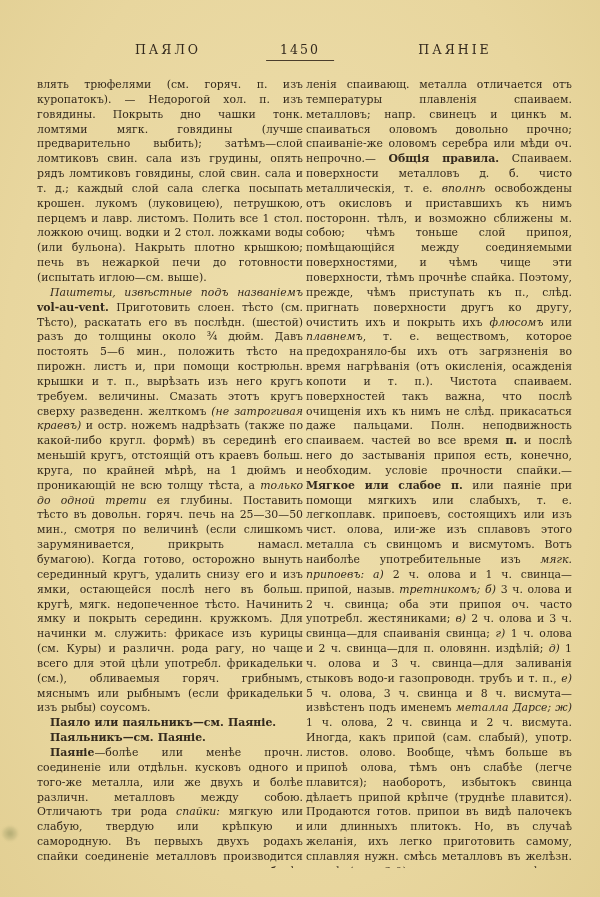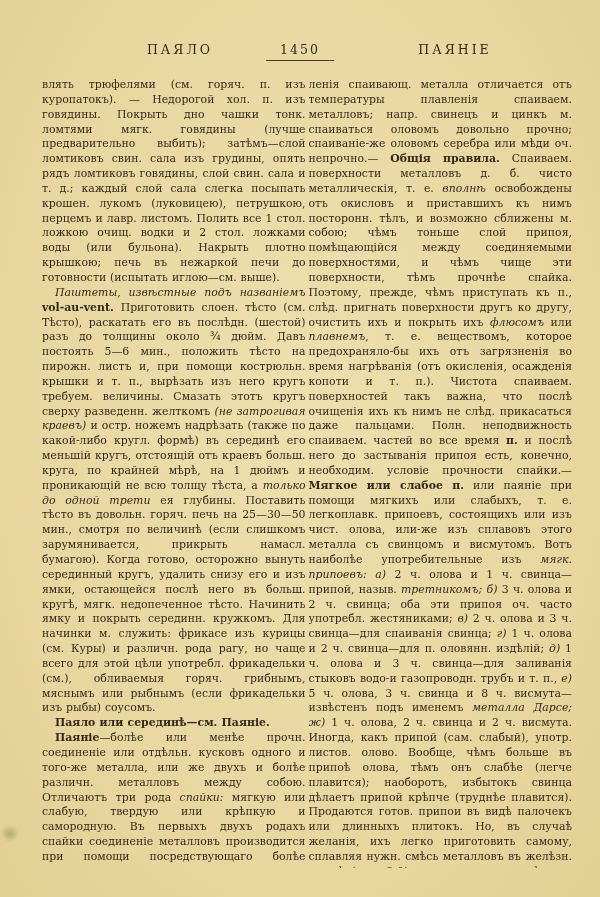--- a/index.html
+++ b/index.html
@@ -8,27 +8,28 @@
     background:#e9d8a2;
     background:radial-gradient(ellipse at 50% 45%, #eedfae 0%, #e8d69e 70%, #e2cf93 100%);
     font-family:"DejaVu Serif","Liberation Serif",serif;
     color:#33291d;
     overflow:hidden;
     position:relative;
   }
   .page{position:relative;width:600px;height:897px;}
   .header{position:relative;height:24px;padding-top:42px;font-size:12.5px;}
   .header .h-item{position:absolute;transform:translateX(-50%);letter-spacing:3px;white-space:nowrap;}
-  .header .h-left{left:180px;}
+  .header .h-left{left:168px;}
   .header .h-num{left:300px;letter-spacing:2px;border-bottom:1.2px solid #4a3d2c;padding:0 14px 3px 14px;}
   .header .h-right{left:455px;}
   .body-cols{
     display:flex;
-    padding:12px 28px 0 42px;
+    padding:12px 28px 0 32px;
     gap:3px;
+    justify-content:flex-end;
   }
   .col{
     width:266px;
     height:790px;
     overflow:hidden;
     font-size:10.9px;
     line-height:14.85px;
     text-align:justify;
     letter-spacing:0px;
     word-spacing:0.4px;
@@ -52,21 +53,22 @@
 <div class="page">
   <div class="header">
     <span class="h-item h-left">ПАЯЛО</span>
     <span class="h-item h-num">1450</span>
     <span class="h-item h-right">ПАЯНІЕ</span>
   </div>
   <div class="body-cols">
     <div class="col">
         <p><span class="seg-normal">влять трюфелями (см. горяч. п. изъ куропатокъ). — Недорогой хол. п. изъ говядины. Покрыть дно чашки тонк. ломтями мягк. говядины (лучше предварительно выбить); затѣмъ—слой ломтиковъ свин. сала изъ грудины, опять рядъ ломтиковъ говядины, слой свин. сала и т. д.; каждый слой сала слегка посыпать крошен. лукомъ (луковицею), петрушкою, перцемъ и лавр. листомъ. Полить все 1 стол. ложкою очищ. водки и 2 стол. ложками воды (или бульона). Накрыть плотно крышкою; печь въ нежаркой печи до готовности (испытать иглою—см. выше).</span></p>
         <p class="indent"><span class="seg-italic">Паштеты, извѣстные подъ названіемъ </span><span class="seg-bold">vol-au-vent.</span><span class="seg-normal"> Приготовить слоен. тѣсто (см. Тѣсто), раскатать его въ послѣдн. (шестой) разъ до толщины около ¾ дюйм. Давъ постоять 5—6 мин., положить тѣсто на пирожн. листъ и, при помощи кострюльн. крышки и т. п., вырѣзать изъ него кругъ требуем. величины. Смазать этотъ кругъ сверху разведенн. желткомъ </span><span class="seg-italic">(не затрогивая краевъ)</span><span class="seg-normal"> и остр. ножемъ надрѣзать (также по какой-либо кругл. формѣ) въ серединѣ его меньшій кругъ, отстоящій отъ краевъ больш. круга, по крайней мѣрѣ, на 1 дюймъ и проникающій не всю толщу тѣста, а </span><span class="seg-italic">только до одной трети</span><span class="seg-normal"> ея глубины. Поставить тѣсто въ довольн. горяч. печь на 25—30—50 мин., смотря по величинѣ (если слишкомъ зарумянивается, прикрыть намасл. бумагою). Когда готово, осторожно вынуть серединный кругъ, удалить снизу его и изъ ямки, остающейся послѣ него въ больш. кругѣ, мягк. недопеченное тѣсто. Начинить ямку и покрыть серединн. кружкомъ. Для начинки м. служить: фрикасе изъ курицы (см. Куры) и различн. рода рагу, но чаще всего для этой цѣли употребл. фрикадельки (см.), обливаемыя горяч. грибнымъ, мяснымъ или рыбнымъ (если фрикадельки изъ рыбы) соусомъ.</span></p>
-        <p class="indent"><span class="seg-bold">Паяло или серединѣ—см. Паяніе.</span></p>
+        <p class="indent"><span class="seg-bold">Паяло или паяльникъ—см. Паяніе.</span></p>
+        <p class="indent"><span class="seg-bold">Паяльникъ—см. Паяніе.</span></p>
         <p class="indent"><span class="seg-bold">Паяніе</span><span class="seg-normal">—болѣе или менѣе прочн. соединеніе или отдѣльн. кусковъ одного и того-же металла, или же двухъ и болѣе различн. металловъ между собою. Отличаютъ три рода </span><span class="seg-italic">спайки:</span><span class="seg-normal"> мягкую или слабую, твердую или крѣпкую и самородную. Въ первыхъ двухъ родахъ спайки соединеніе металловъ производится при помощи посредствующаго болѣе легкоплавкаго металла, называемаго </span></p>
       </div>
     <div class="col">
         <p><span class="seg-normal">ленія спаивающ. металла отличается отъ температуры плавленія спаиваем. металловъ; напр. свинецъ и цинкъ м. спаиваться оловомъ довольно прочно; спаиваніе-же оловомъ серебра или мѣди оч. непрочно.— </span><span class="seg-bold">Общія правила.</span><span class="seg-normal"> Спаиваем. поверхности металловъ д. б. чисто металлическія, т. е. </span><span class="seg-italic">вполнѣ</span><span class="seg-normal"> освобождены отъ окисловъ и приставшихъ къ нимъ посторонн. тѣлъ, и возможно сближены м. собою; чѣмъ тоньше слой припоя, помѣщающійся между соединяемыми поверхностями, и чѣмъ чище эти поверхности, тѣмъ прочнѣе спайка. Поэтому, прежде, чѣмъ приступать къ п., слѣд. пригнать поверхности другъ ко другу, очистить ихъ и покрыть ихъ </span><span class="seg-italic">флюсомъ</span><span class="seg-normal"> или </span><span class="seg-italic">плавнемъ</span><span class="seg-normal">, т. е. веществомъ, которое предохраняло-бы ихъ отъ загрязненія во время нагрѣванія (отъ окисленія, осажденія копоти и т. п.). Чистота спаиваем. поверхностей такъ важна, что послѣ очищенія ихъ къ нимъ не слѣд. прикасаться даже пальцами. Полн. неподвижность спаиваем. частей во все время </span><span class="seg-bold">п.</span><span class="seg-normal"> и послѣ него до застыванія припоя есть, конечно, необходим. условіе прочности спайки.—</span><span class="seg-bold">Мягкое или слабое п.</span><span class="seg-normal"> или паяніе при помощи мягкихъ или слабыхъ, т. е. легкоплавк. припоевъ, состоящихъ или изъ чист. олова, или-же изъ сплавовъ этого металла съ свинцомъ и висмутомъ. Вотъ наиболѣе употребительные изъ </span><span class="seg-italic">мягк. припоевъ: а)</span><span class="seg-normal"> 2 ч. олова и 1 ч. свинца—припой, назыв. </span><span class="seg-italic">третникомъ; б)</span><span class="seg-normal"> 3 ч. олова и 2 ч. свинца; оба эти припоя оч. часто употребл. жестяниками; </span><span class="seg-italic">в)</span><span class="seg-normal"> 2 ч. олова и 3 ч. свинца—для спаиванія свинца; </span><span class="seg-italic">г)</span><span class="seg-normal"> 1 ч. олова и 2 ч. свинца—для п. оловянн. издѣлій; </span><span class="seg-italic">д)</span><span class="seg-normal"> 1 ч. олова и 3 ч. свинца—для заливанія стыковъ водо-и газопроводн. трубъ и т. п., </span><span class="seg-italic">е)</span><span class="seg-normal"> 5 ч. олова, 3 ч. свинца и 8 ч. висмута—извѣстенъ подъ именемъ </span><span class="seg-italic">металла Дарсе; ж)</span><span class="seg-normal"> 1 ч. олова, 2 ч. свинца и 2 ч. висмута. Иногда, какъ припой (сам. слабый), употр. листов. олово. Вообще, чѣмъ больше въ припоѣ олова, тѣмъ онъ слабѣе (легче плавится); наоборотъ, избытокъ свинца дѣлаетъ припой крѣпче (труднѣе плавится). Продаются готов. припои въ видѣ палочекъ или длинныхъ плитокъ. Но, въ случаѣ желанія, ихъ легко приготовить самому, сплавляя нужн. смѣсь металловъ въ желѣзн. ковшѣ (рис. 3-й): прежде всего нагрѣть въ ковшѣ наиболѣе тугоплавкій металлъ, а когда послѣдній достаточно горячъ,—прибавлять, по порядку плавкости, менѣе тугоплавкіе; напр. сначала олово, потомъ свинецъ или сначала олово, потомъ висмутъ и свинецъ. Плавить слѣд. два раза: расплавивъ въ перв. разъ, вылить каплями (сквозь пукъ прутьевъ) въ хол. воду; собравъ застывшія въ водѣ зернышки сплава, снова расплавить ихъ въ ковшѣ и затѣмъ отлить</span></p>
       </div>
   </div>
   <div class="ink-smudge"></div>
 </div>
 
 </body></html>

